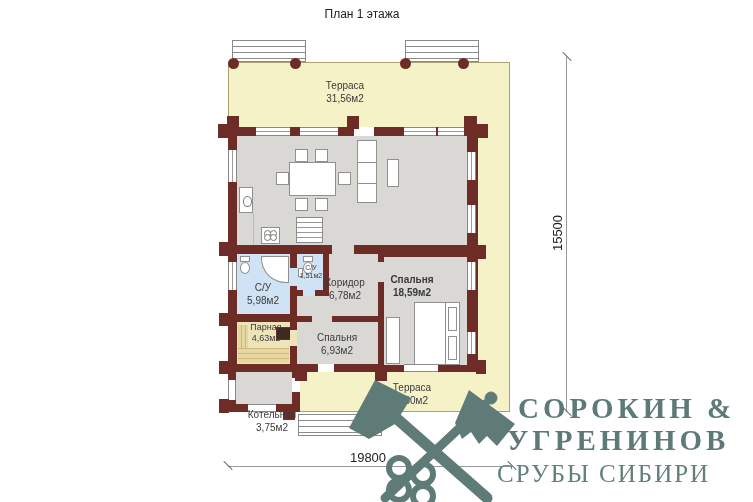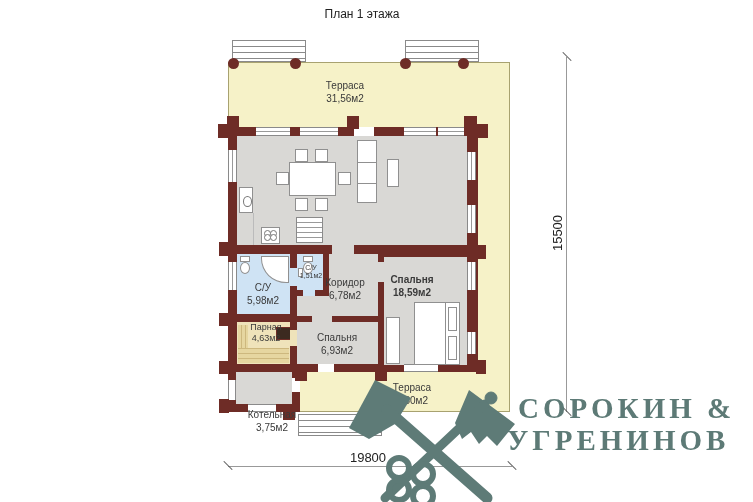--- a/index.html
+++ b/index.html
@@ -205,14 +205,15 @@
       <line x1="150" y1="38" x2="50" y2="132" stroke-width="9" stroke-linecap="round"></line>
       <circle cx="156" cy="32" r="6" fill="#5e7b77"></circle>
       <circle cx="64" cy="102" r="10" stroke-width="6"></circle>
       <circle cx="64" cy="124" r="10" stroke-width="6"></circle>
       <circle cx="88" cy="108" r="10" stroke-width="6"></circle>
       <circle cx="88" cy="130" r="10" stroke-width="6"></circle>
     </g>
   </svg>
   <div class="ab logo-l1" style="left:518px;top:392px;z-index:30;">СОРОКИН &amp;</div>
   <div class="ab logo-l2" style="left:507px;top:424px;z-index:30;">УГРЕНИНОВ</div>
+  <div class="ab logo-l3" style="left:497px;top:460px;z-index:30;">СРУБЫ СИБИРИ</div>
 
 </div>
 
 </body></html>

